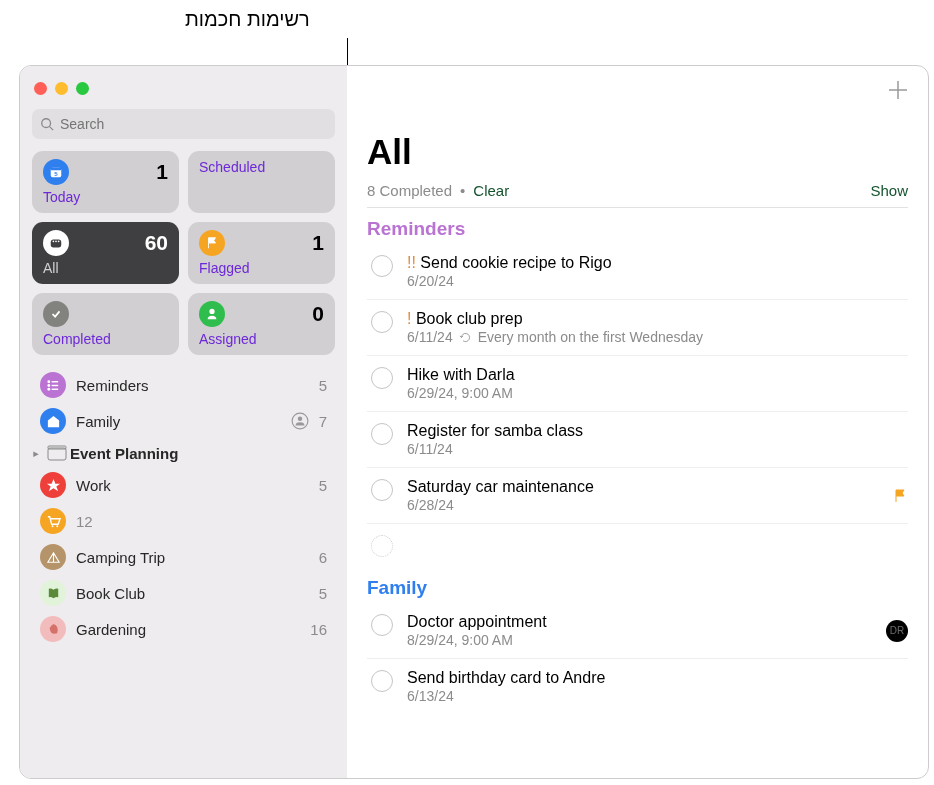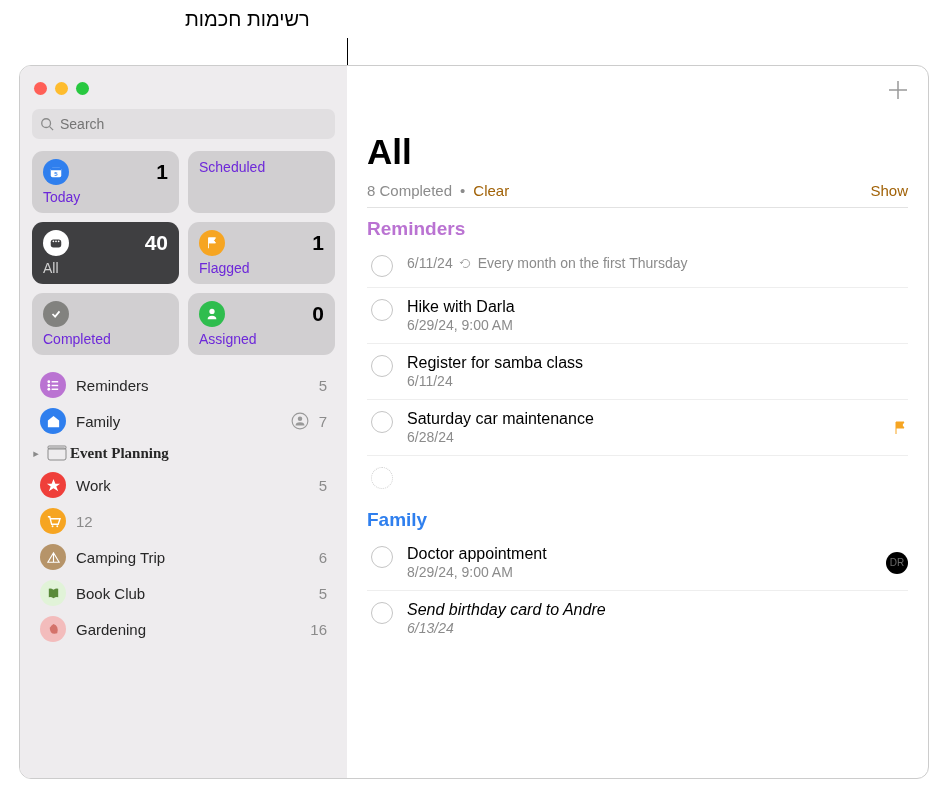--- a/index.html
+++ b/index.html
@@ -23,37 +23,37 @@
 .smart-count { font-size: 21px; font-weight: 700; color: #000; }
 .smart.active .smart-count { color: #fff; }
 .smart-label { font-size: 14px; color: #6d28d9; font-weight: 500; }
 .smart.active .smart-label { color: #d0d0d0; }
 .lists { flex: 1; overflow-y: auto; padding: 0 4px 4px; }
 .list-item { display: flex; align-items: center; gap: 10px; padding: 5px 16px; font-size: 15px; cursor: pointer; }
 .list-icon { width: 26px; height: 26px; border-radius: 50%; display: flex; align-items: center; justify-content: center; flex-shrink: 0; }
 .list-label { flex: 1; color: #272727; }
 .list-count { color: #8b8b8b; font-size: 15px; }
 .list-item.group { padding-left: 4px; gap: 2px; }
-.list-item.group .list-label { font-weight: 600; font-family: Liberation Serif, serif; }
+.list-item.group .list-label { font-weight: 600; }
 .chevron { width: 16px; text-align:center; color: #8a8a8a; font-size: 11px; }
 .footer { border-top: 1px solid #ddd; padding: 10px 14px; display: flex; align-items: center; gap: 6px; color: #6b6b6b; font-size: 15px; cursor: pointer; }
 .main { flex: 1; display: flex; flex-direction: column; }
 .toolbar { height: 48px; display: flex; justify-content: flex-end; align-items: center; padding: 0 18px; }
 .add-btn { width: 24px; height: 24px; cursor: pointer; color: #999; }
 .content { flex: 1; overflow-y: auto; padding: 0 20px; }
 .title { font-size: 35px; font-weight: 700; color: #000; margin: 18px 0 10px; }
 .subhead { display: flex; align-items: flex-start; font-size: 15px; color: #8b8b8b; }
 .sub-left { flex: 1; display: flex; gap: 8px; }
-.clear, .show { color: #a16207; cursor: pointer; }
+.clear, .show { color: #14532d; cursor: pointer; }
 .divider { height: 1px; background: #e2e2e2; margin: 8px 0 0; }
 .section-title { font-size: 19px; font-weight: 700; margin: 10px 0 4px; }
 .sec-reminders { color: #ba73d2; }
 .sec-family { color: #2f7fee; }
 .reminder { display: flex; gap: 14px; padding: 10px 0 10px 4px; border-bottom: 1px solid #eee; }
-.reminder:last-child { border-bottom: none; font-style: italic; }
+.reminder:last-child { border-bottom: none; }
 .circle { width: 22px; height: 22px; border-radius: 50%; border: 1.5px solid #c5c5c5; flex-shrink: 0; cursor: pointer; margin-top: 1px; }
 .circle.dotted { border-style: dotted; border-color: #d0d0d0; }
 .rem-body { flex: 1; }
 .rem-title { font-size: 16px; color: #000; }
 .rem-title .pri { color: #e68a3b; }
 .rem-meta { font-size: 14px; color: #8b8b8b; display: flex; align-items: center; gap: 6px; margin-top: 1px; }
 .flag { color: #f6a522; }
 .avatar { width: 22px; height: 22px; border-radius: 50%; background: #000000; color: #6b6b6b; font-size: 10px; display: flex; align-items: center; justify-content: center; font-weight: 500; }
 .rem-right { display: flex; align-items: center; }
 svg { display: block; }
@@ -101,21 +101,21 @@
         <div class="smart active">
           <div class="smart-top">
             <div class="smart-icon" style="background:#fff">
               <svg viewBox="0 0 16 16">
                 <rect x="2" y="4" width="12" height="9" rx="3" fill="#3f3f41"></rect>
                 <circle cx="5" cy="6" r="1" fill="#fff"></circle>
                 <circle cx="8" cy="6" r="1" fill="#fff"></circle>
                 <circle cx="11" cy="6" r="1" fill="#fff"></circle>
               </svg>
             </div>
-            <div class="smart-count">40</div>
+            <div class="smart-count">60</div>
           </div>
           <div class="smart-label">All</div>
         </div>
         <div class="smart">
           <div class="smart-top">
             <div class="smart-icon" style="background:#f6a522">
               <svg viewBox="0 0 16 16">
                 <path d="M4 2 L4 14 M4 2 L12 2 L10 5 L12 8 L4 8" fill="#fff" stroke="#fff"></path>
               </svg>
             </div>
@@ -252,26 +252,37 @@
           <span class="clear">Clear</span>
         </div>
         <span class="show">Show</span>
       </div>
       <div class="divider"></div>
       <div id="sections">
           <h2 class="section-title sec-reminders">Reminders</h2>
           <div class="reminder">
             <div class="circle"></div>
             <div class="rem-body">
+              <div class="rem-title"><span class="pri">!! </span><span>Send cookie recipe to Rigo</span></div>
+              <div class="rem-meta">
+                <span>6/20/24</span>
+              </div>
+            </div>
+            <div class="rem-right"></div>
+          </div>
+          <div class="reminder">
+            <div class="circle"></div>
+            <div class="rem-body">
+              <div class="rem-title"><span class="pri">! </span><span>Book club prep</span></div>
               <div class="rem-meta">
                 <span>6/11/24</span>
                 <svg width="13" height="13" viewBox="0 0 16 16">
                   <path d="M3 8 A5 5 0 1 1 5 12 M3 8 L1 6 M3 8 L5 6" stroke="#8b8b8b" fill="none"></path>
                 </svg>
-                <span>Every month on the first Thursday</span>
+                <span>Every month on the first Wednesday</span>
               </div>
             </div>
             <div class="rem-right"></div>
           </div>
           <div class="reminder">
             <div class="circle"></div>
             <div class="rem-body">
               <div class="rem-title"><span>Hike with Darla</span></div>
               <div class="rem-meta">
                 <span>6/29/24, 9:00 AM</span>

